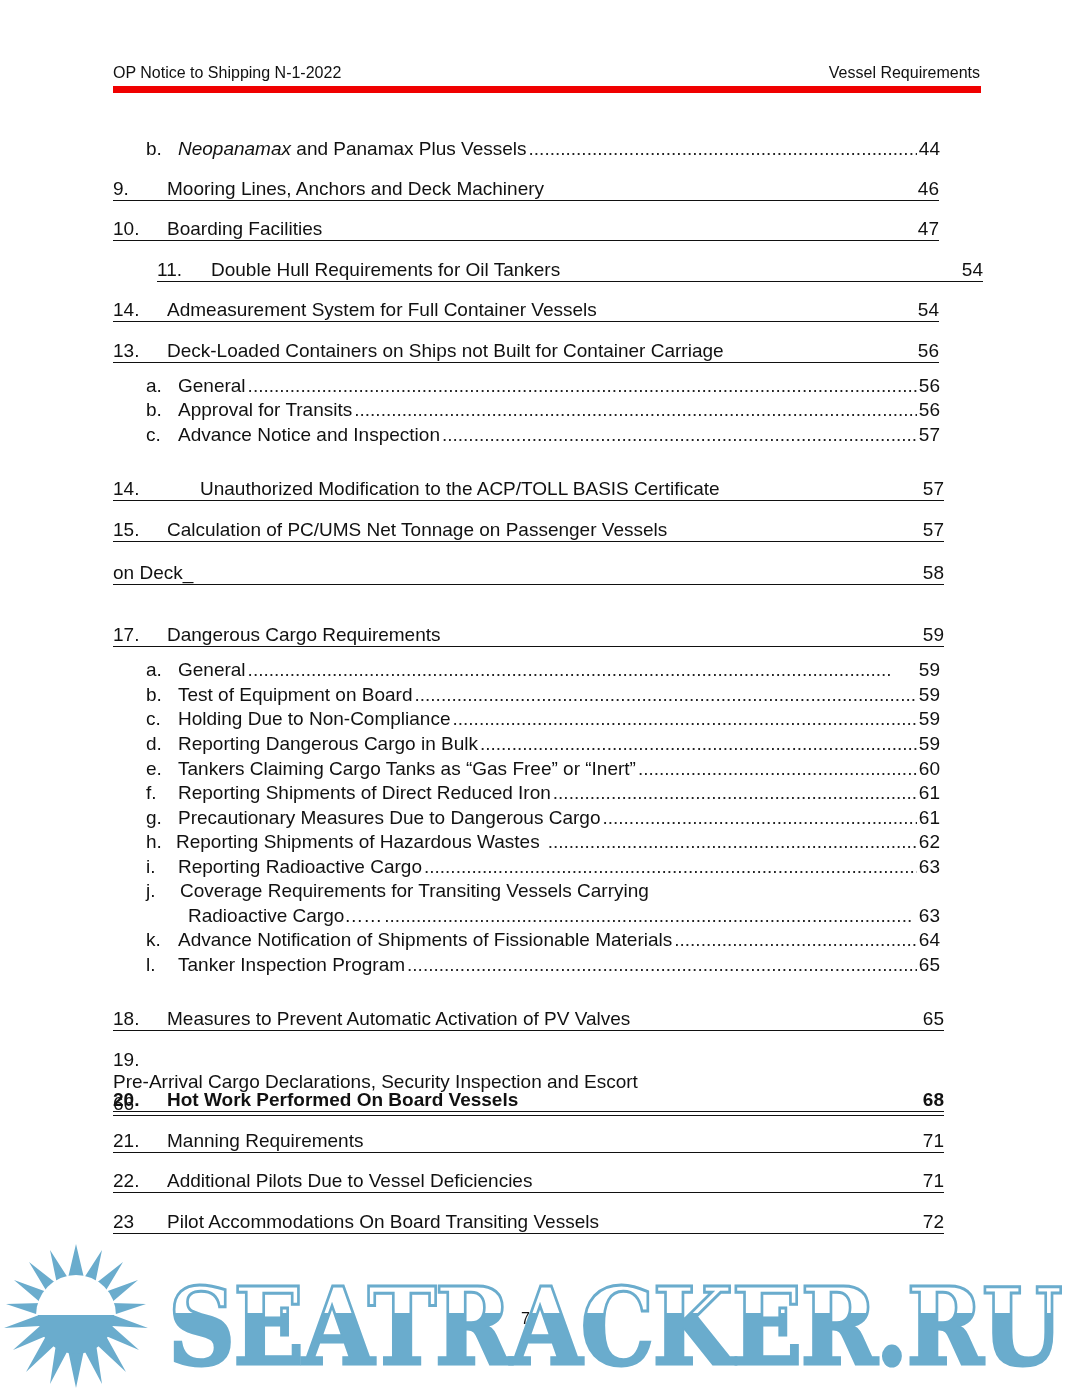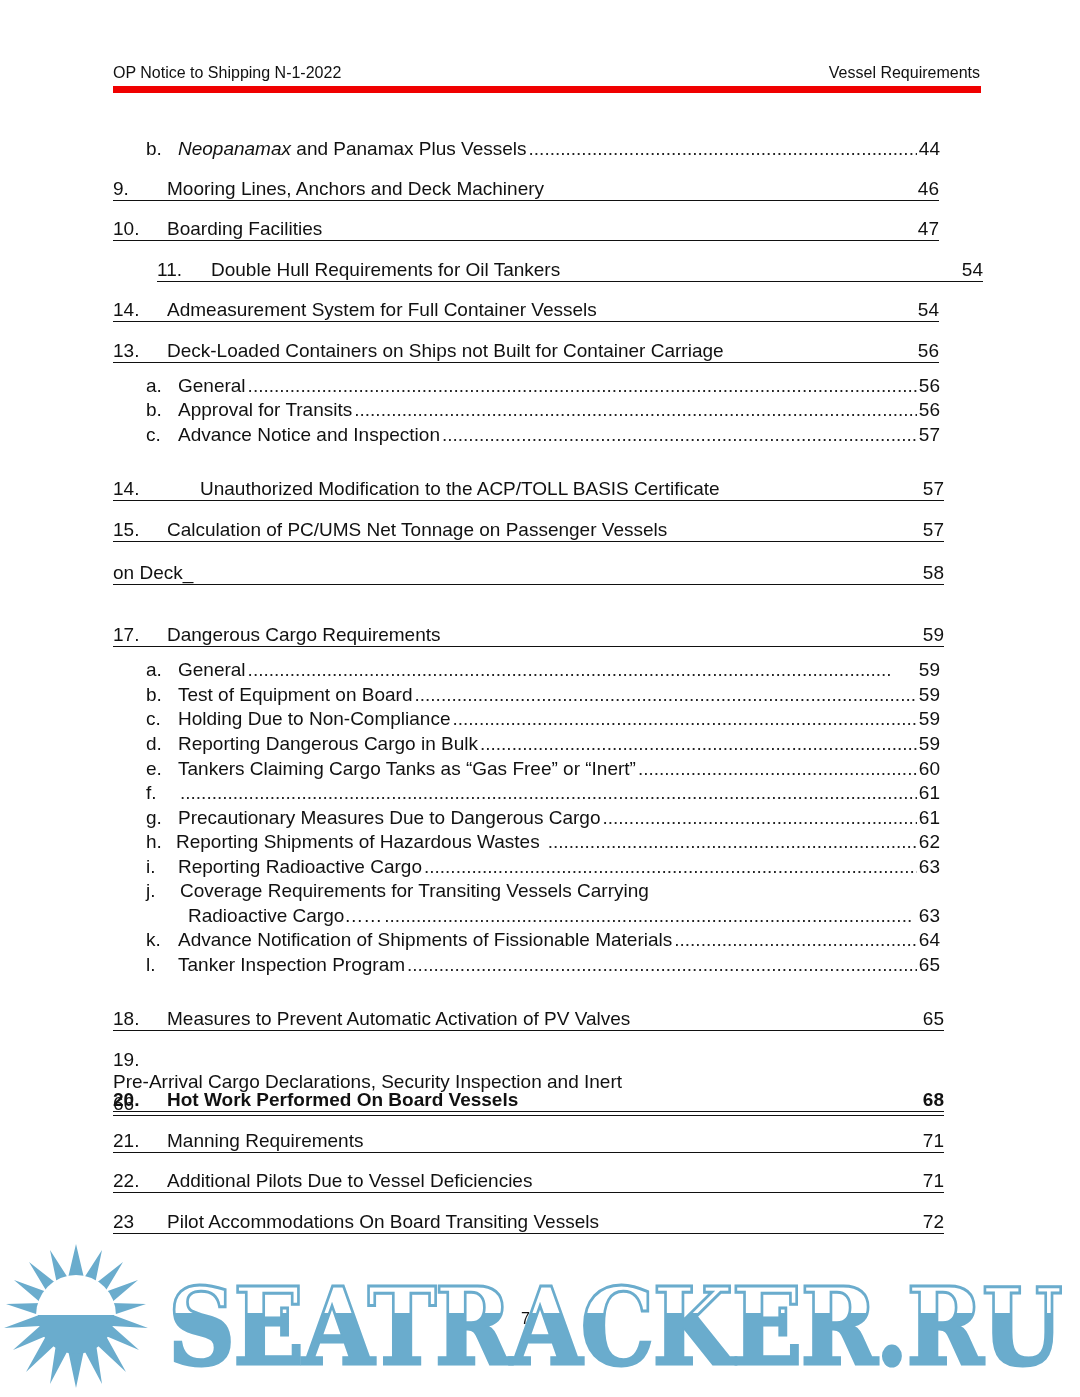--- a/index.html
+++ b/index.html
@@ -178,20 +178,21 @@
     <span class="page">59</span>
   </div>
   <div class="row sub" style="top:758px;">
     <span class="letter">e.</span>
     <span class="title">Tankers Claiming Cargo Tanks as “Gas Free” or “Inert”</span>
     <span class="dots"></span>
     <span class="page">60</span>
   </div>
   <div class="row sub" style="top:782px;">
     <span class="letter">f.</span>
+    <span class="title">Reporting Shipments of Direct Reduced Iron</span>
     <span class="dots"></span>
     <span class="page">61</span>
   </div>
   <div class="row sub" style="top:807px;">
     <span class="letter">g.</span>
     <span class="title">Precautionary Measures Due to Dangerous Cargo</span>
     <span class="dots"></span>
     <span class="page">61</span>
   </div>
   <div class="row sub" style="top:831px;">
@@ -229,21 +230,21 @@
   </div>
 
   <div class="row main wide" style="top:1008px;">
     <span class="num">18.</span>
     <span class="title">Measures to Prevent Automatic Activation of PV Valves</span>
     <span class="page">65</span>
   </div>
 
   <div class="row main wide" style="top:1049px;flex-direction:column;">
     <span class="num">19.</span>
-    <span class="title">Pre-Arrival Cargo Declarations, Security Inspection and Inert</span>
+    <span class="title">Pre-Arrival Cargo Declarations, Security Inspection and Escort</span>
     <span class="page">66</span>
   </div>
 
   <div class="row main wide" style="top:1089px;font-weight:bold;">
     <span class="num">20.</span>
     <span class="title">Hot Work Performed On Board Vessels</span>
     <span class="page">68</span>
   </div>
 
   <div class="row main wide" style="top:1130px;">

